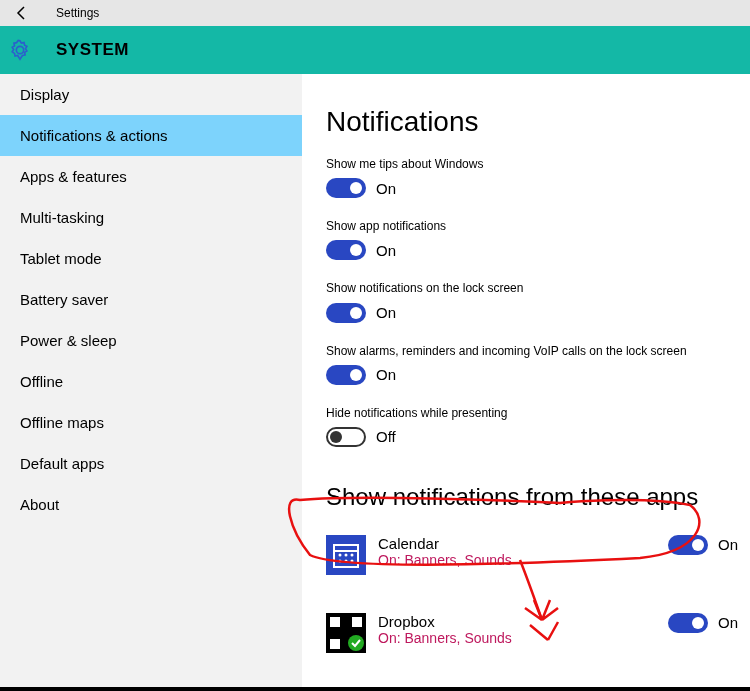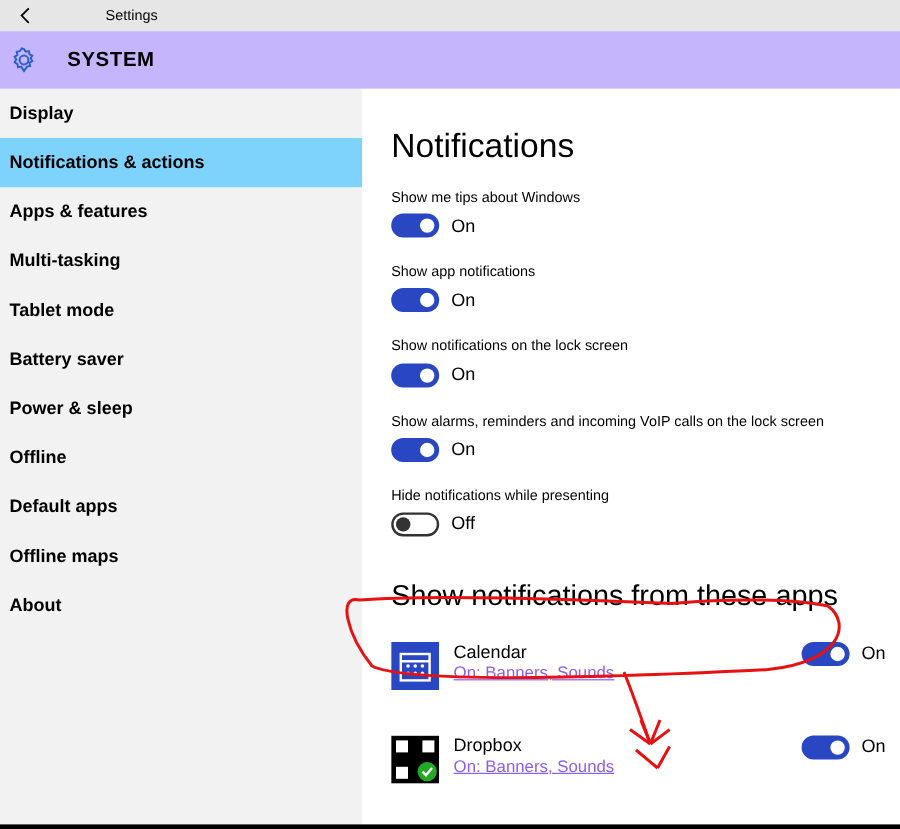--- a/index.html
+++ b/index.html
@@ -12,35 +12,34 @@
     background: #fff;
     overflow: hidden;
     position: relative;
   }
   .titlebar {
     height: 26px;
     background: #e6e6e6;
     display: flex;
     align-items: center;
     padding-left: 12px;
-    gap: 32px;
   }
   .back-arrow {
     width: 20px; height: 20px;
     display: inline-flex; align-items: center; justify-content: center;
     cursor: pointer;
   }
   .titlebar-label {
     font-size: 12px;
     margin-left: 24px;
     color: #000;
   }
   .header {
     height: 48px;
-    background: #c4b5fd;
+    background: #14b8a6;
     display: flex;
     align-items: center;
     padding-left: 9px;
   }
   .gear {
     width: 22px; height: 22px;
     display: inline-flex; align-items: center; justify-content: center;
     color: #2c5fcc;
   }
   .header-title {
@@ -53,24 +52,23 @@
   .layout {
     display: flex;
     height: calc(691px - 74px);
   }
   .sidebar {
     width: 302px;
     background: #f2f2f2;
     overflow-y: auto;
   }
   .sidebar-item {
-    padding: 12px 8px;
+    padding: 12px 20px;
     font-size: 15px;
     cursor: pointer;
-    font-weight: bold;
   }
   .sidebar-item.selected {
     background: #7dd3fc;
   }
   .content {
     flex: 1;
     background: #fff;
     padding: 0 0 0 24px;
     overflow: hidden;
     position: relative;
@@ -127,21 +125,21 @@
     width: 40px; height: 40px;
     display: inline-flex;
     align-items: center; justify-content: center;
     flex-shrink: 0;
   }
   .app-info {
     margin-left: 12px;
     flex: 1;
   }
   .app-name { font-size: 15px; }
-  .app-detail { font-size: 14px; color: #8b5cf6; text-decoration: underline; }
+  .app-detail { font-size: 14px; color: #be185d; }
   .app-toggle-wrap {
     display: flex;
     align-items: center;
     gap: 10px;
     padding-right: 12px;
   }
   .app-toggle {
     width: 40px; height: 20px;
     border-radius: 10px;
     background: #2947c2;
@@ -191,22 +189,22 @@
 <div class="layout">
   <div class="sidebar">
     <div class="sidebar-item"><span>Display</span></div>
     <div class="sidebar-item selected"><span>Notifications &amp; actions</span></div>
     <div class="sidebar-item"><span>Apps &amp; features</span></div>
     <div class="sidebar-item"><span>Multi-tasking</span></div>
     <div class="sidebar-item"><span>Tablet mode</span></div>
     <div class="sidebar-item"><span>Battery saver</span></div>
     <div class="sidebar-item"><span>Power &amp; sleep</span></div>
     <div class="sidebar-item"><span>Offline</span></div>
+    <div class="sidebar-item"><span>Offline maps</span></div>
     <div class="sidebar-item"><span>Default apps</span></div>
-    <div class="sidebar-item"><span>Offline maps</span></div>
     <div class="sidebar-item"><span>About</span></div>
   </div>
 
   <div class="content">
     <div class="section-heading">Notifications</div>
 
     <div class="setting-block">
       <div class="setting-label">Show me tips about Windows</div>
       <div class="toggle-row">
         <div class="toggle on">

